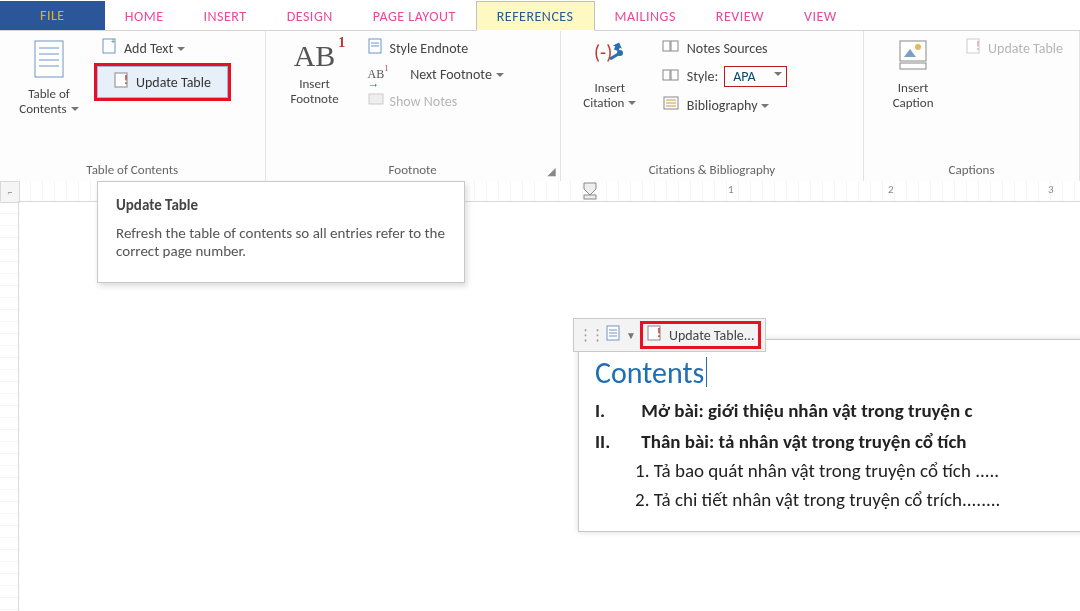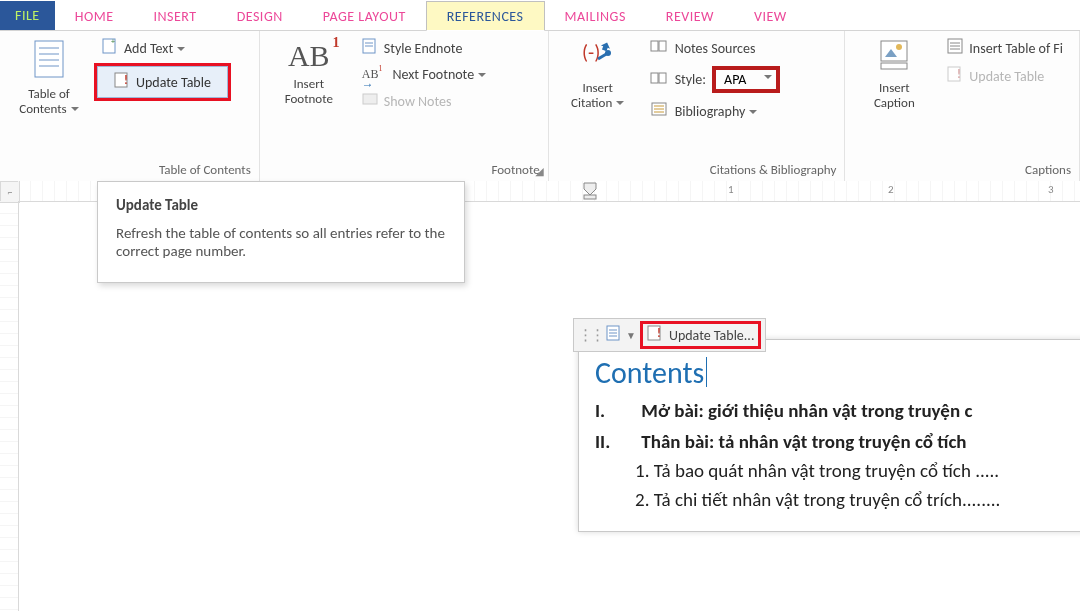--- a/index.html
+++ b/index.html
@@ -2,46 +2,46 @@
 <html><head>
 <meta charset="utf-8">
 <style>
   html,body{margin:0;padding:0;font-family:"Segoe UI","Calibri",sans-serif;background:#fff;color:#333;font-size:14px;overflow:hidden}
   body{width:1080px;height:611px;position:relative}
 
   
   .tabs{display:flex;align-items:flex-end;height:30px;border-bottom:1px solid #d4d4d4;
         background:#fff;font-size:14px;letter-spacing:.5px}
   .tab{padding:6px 20px 5px;color:#ec4899;cursor:pointer;white-space:nowrap}
-  .tab-file{background:#2b579a;color:#bef264;font-weight:400;padding:6px 15px}
+  .tab-file{background:#2b579a;color:#eab308;font-weight:400;padding:6px 40px}
   .tab-active{color:#2b579a;border:1px solid #c0c0c0;border-bottom:1px solid #fff;
               margin-bottom:-1px;background:#fef9c3}
 
   
   .ribbon{display:flex;height:150px;border-bottom:1px solid #d4d4d4;background:#fdfdfd}
   .group{display:flex;flex-direction:column;justify-content:space-between;
          padding:4px 8px 2px;border-right:1px solid #e3e3e3;position:relative}
   .group-body{display:flex;align-items:flex-start;gap:4px;flex:1}
-  .group-label{text-align:right;font-size:13px;color:#666;padding:2px 0;white-space:nowrap}
+  .group-label{text-align:center;font-size:13px;color:#666;padding:2px 0;white-space:nowrap}
 
   .big-btn{display:flex;flex-direction:column;align-items:center;justify-content:flex-start;
            width:78px;padding:4px 2px;gap:4px;cursor:pointer;text-align:center;color:#444}
   .big-btn .lbl{font-size:13px;line-height:1.15}
   .drop-caret::after{content:"";display:inline-block;margin-left:4px;border:4px solid transparent;border-top-color:#777;transform:translateY(2px)}
 
   .stack{display:flex;flex-direction:column;gap:2px}
   .small-btn{display:flex;align-items:center;gap:6px;padding:3px 8px;color:#444;cursor:pointer;white-space:nowrap;font-size:14px}
   .small-btn.disabled{color:#b6b6b6}
 
   
   .hl-box{border:3px solid #e81123;padding:0}
   .hl-inner{display:flex;align-items:center;gap:6px;background:#e7eff9;border:1px solid #9fb8d9;padding:5px 16px}
 
   
-  .style-box{display:inline-flex;align-items:flex-start;border:4px solid #b91c1c;padding:1px 4px 1px 8px;gap:18px;font-size:14px;color:#000000}
+  .style-box{display:inline-flex;align-items:flex-start;border:1px solid #b91c1c;padding:1px 4px 1px 8px;gap:18px;font-size:14px;color:#0c4a6e}
   .style-box .arr{border:4px solid transparent;border-top-color:#777;margin-top:4px}
 
   
   .dlg-launch{position:absolute;right:4px;bottom:3px;font-size:11px;color:#888}
 
   
   .tooltip{position:absolute;left:97px;top:181px;width:330px;background:#fff;border:1px solid #c9c9c9;
            box-shadow:2px 3px 6px rgba(0,0,0,.15);padding:14px 18px 22px;font-size:15px;color:#555;z-index:10}
   .tooltip .tt-title{font-weight:600;color:#444;margin-bottom:10px}
 
@@ -146,21 +146,21 @@
             <svg width="16" height="16">
                 <rect x="1" y="1" width="12" height="14" fill="#fff" stroke="#6f95c7"></rect>
                 <line x1="3" y1="5" x2="11" y2="5" stroke="#6f95c7"></line>
                 <line x1="3" y1="8" x2="11" y2="8" stroke="#6f95c7"></line>
               </svg>
           </span>
           <span>Style Endnote</span>
         </div>
         <div class="small-btn">
           <span style="font-family:'Times New Roman';font-size:12px;color:#555;position:relative">AB<span style="color:#c0392b;font-size:8px;position:absolute;top:-3px">1</span><span style="color:#2a6fb0;position:absolute;left:0;top:9px">→</span></span>
-          <span class="drop-caret" style="margin-left:8px">Next Footnote</span>
+          <span class="drop-caret" style="margin-left:20px">Next Footnote</span>
         </div>
         <div class="small-btn disabled">
           <span>
             <svg width="16" height="16">
                 <rect x="1" y="3" width="14" height="10" fill="#eee" stroke="#ccc"></rect>
               </svg>
           </span>
           <span>Show Notes</span>
         </div>
       </div>
@@ -228,31 +228,20 @@
           <svg width="34" height="34">
               <rect x="4" y="2" width="26" height="20" fill="#fff" stroke="#888"></rect>
               <polygon points="8,18 14,10 20,18" fill="#7aa0c4"></polygon>
               <circle cx="22" cy="8" r="3" fill="#e2b85a"></circle>
               <rect x="4" y="24" width="26" height="6" fill="#fff" stroke="#888"></rect>
             </svg>
         </span>
         <span class="lbl">Insert<br>Caption</span>
       </div>
       <div class="stack">
-        <div class="small-btn">
-          <span>
-            <svg width="16" height="16">
-                <rect x="1" y="1" width="14" height="14" fill="#fff" stroke="#888"></rect>
-                <line x1="3" y1="5" x2="13" y2="5" stroke="#888"></line>
-                <line x1="3" y1="8" x2="13" y2="8" stroke="#888"></line>
-                <line x1="3" y1="11" x2="13" y2="11" stroke="#888"></line>
-              </svg>
-          </span>
-          <span>Insert Table of Fi</span>
-        </div>
         <div class="small-btn disabled">
           <span>
             <svg width="16" height="16">
                 <rect x="1" y="1" width="12" height="14" fill="#fff" stroke="#ccc"></rect>
                 <text x="10" y="12" font-size="12" fill="#d9a9a9" font-weight="bold">!</text>
               </svg>
           </span>
           <span>Update Table</span>
         </div>
       </div>

